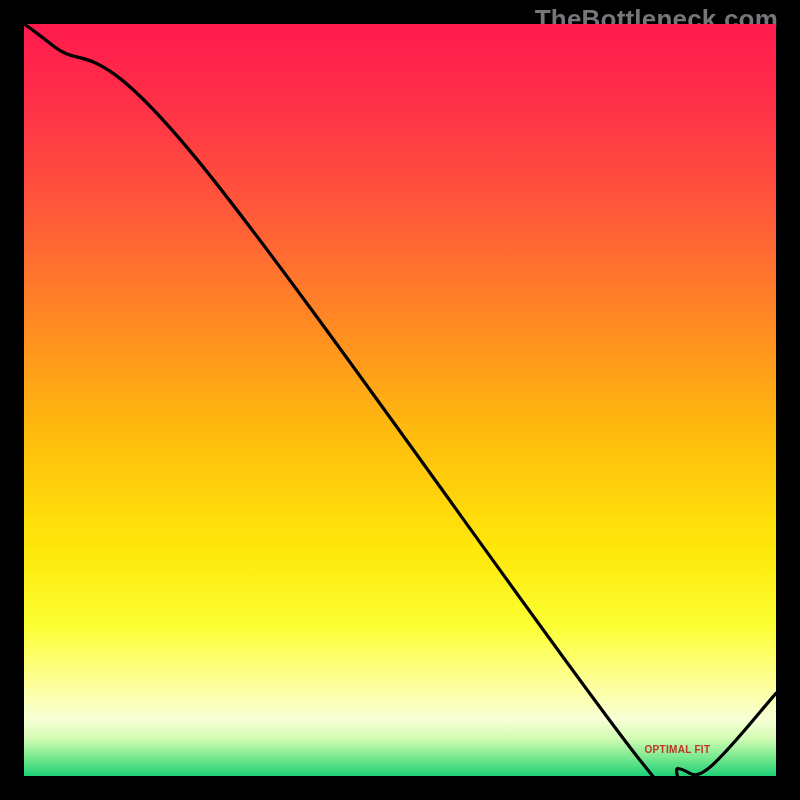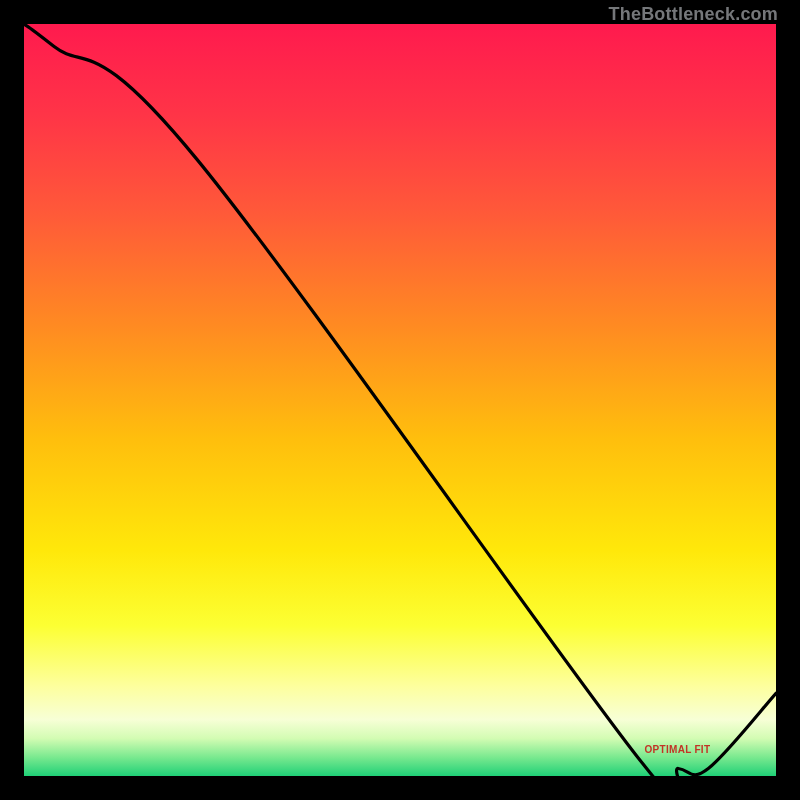--- a/index.html
+++ b/index.html
@@ -8,21 +8,21 @@
     position: relative;
     width: 800px;
     height: 800px;
     background: #000;
   }
   .watermark {
     position: absolute;
     top: 4px;
     right: 22px;
     font-family: Arial, Helvetica, sans-serif;
-    font-size: 18px;
+    font-size: 26px;
     font-weight: 600;
     color: #75777a;
     letter-spacing: 0.2px;
   }
   .plot-area {
     position: absolute;
     left: 24px;
     top: 24px;
     width: 752px;
     height: 752px;

